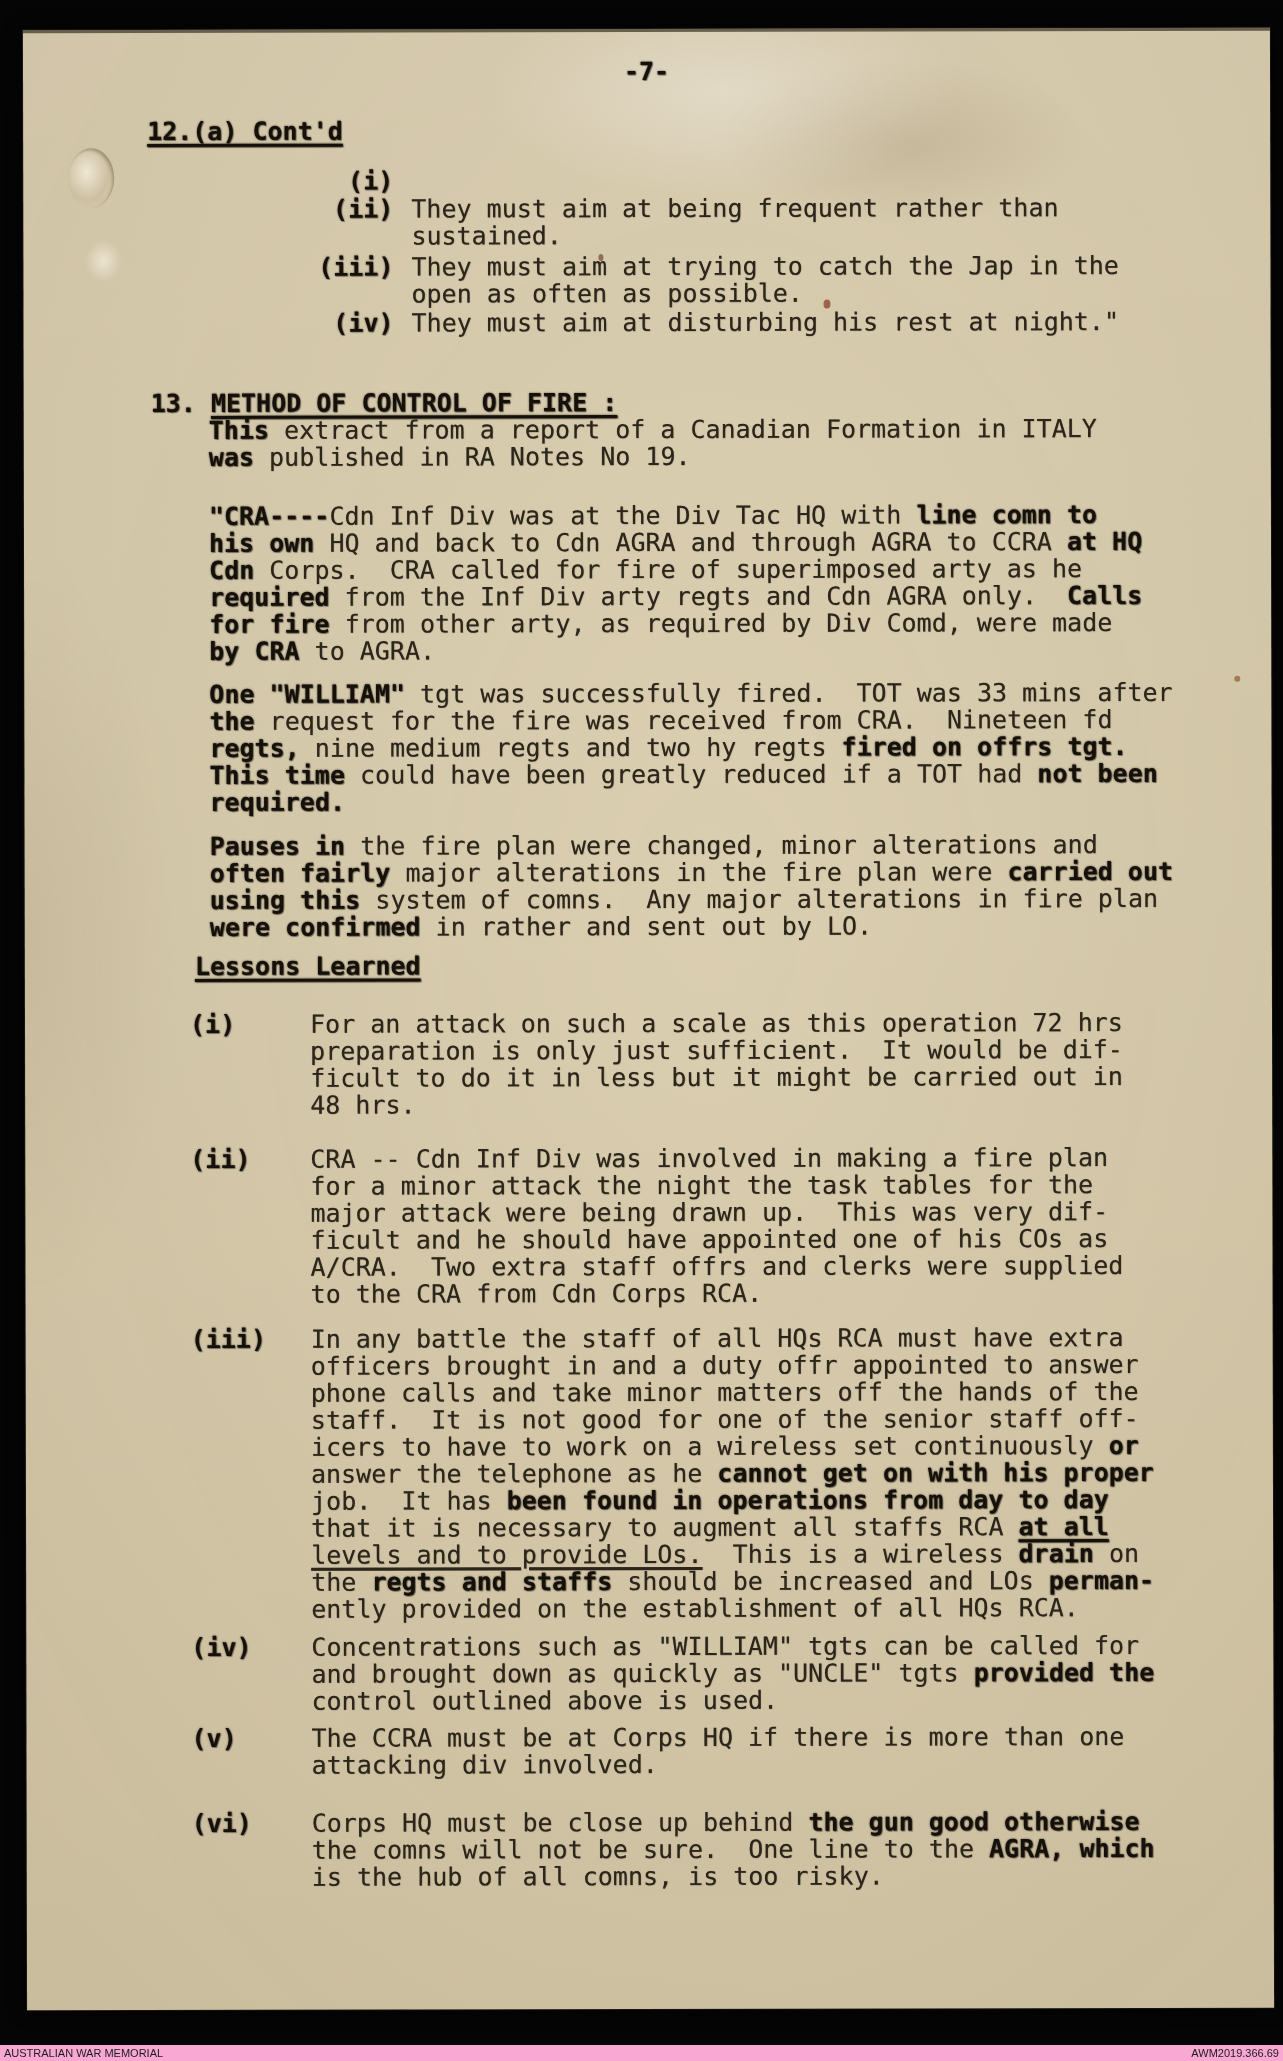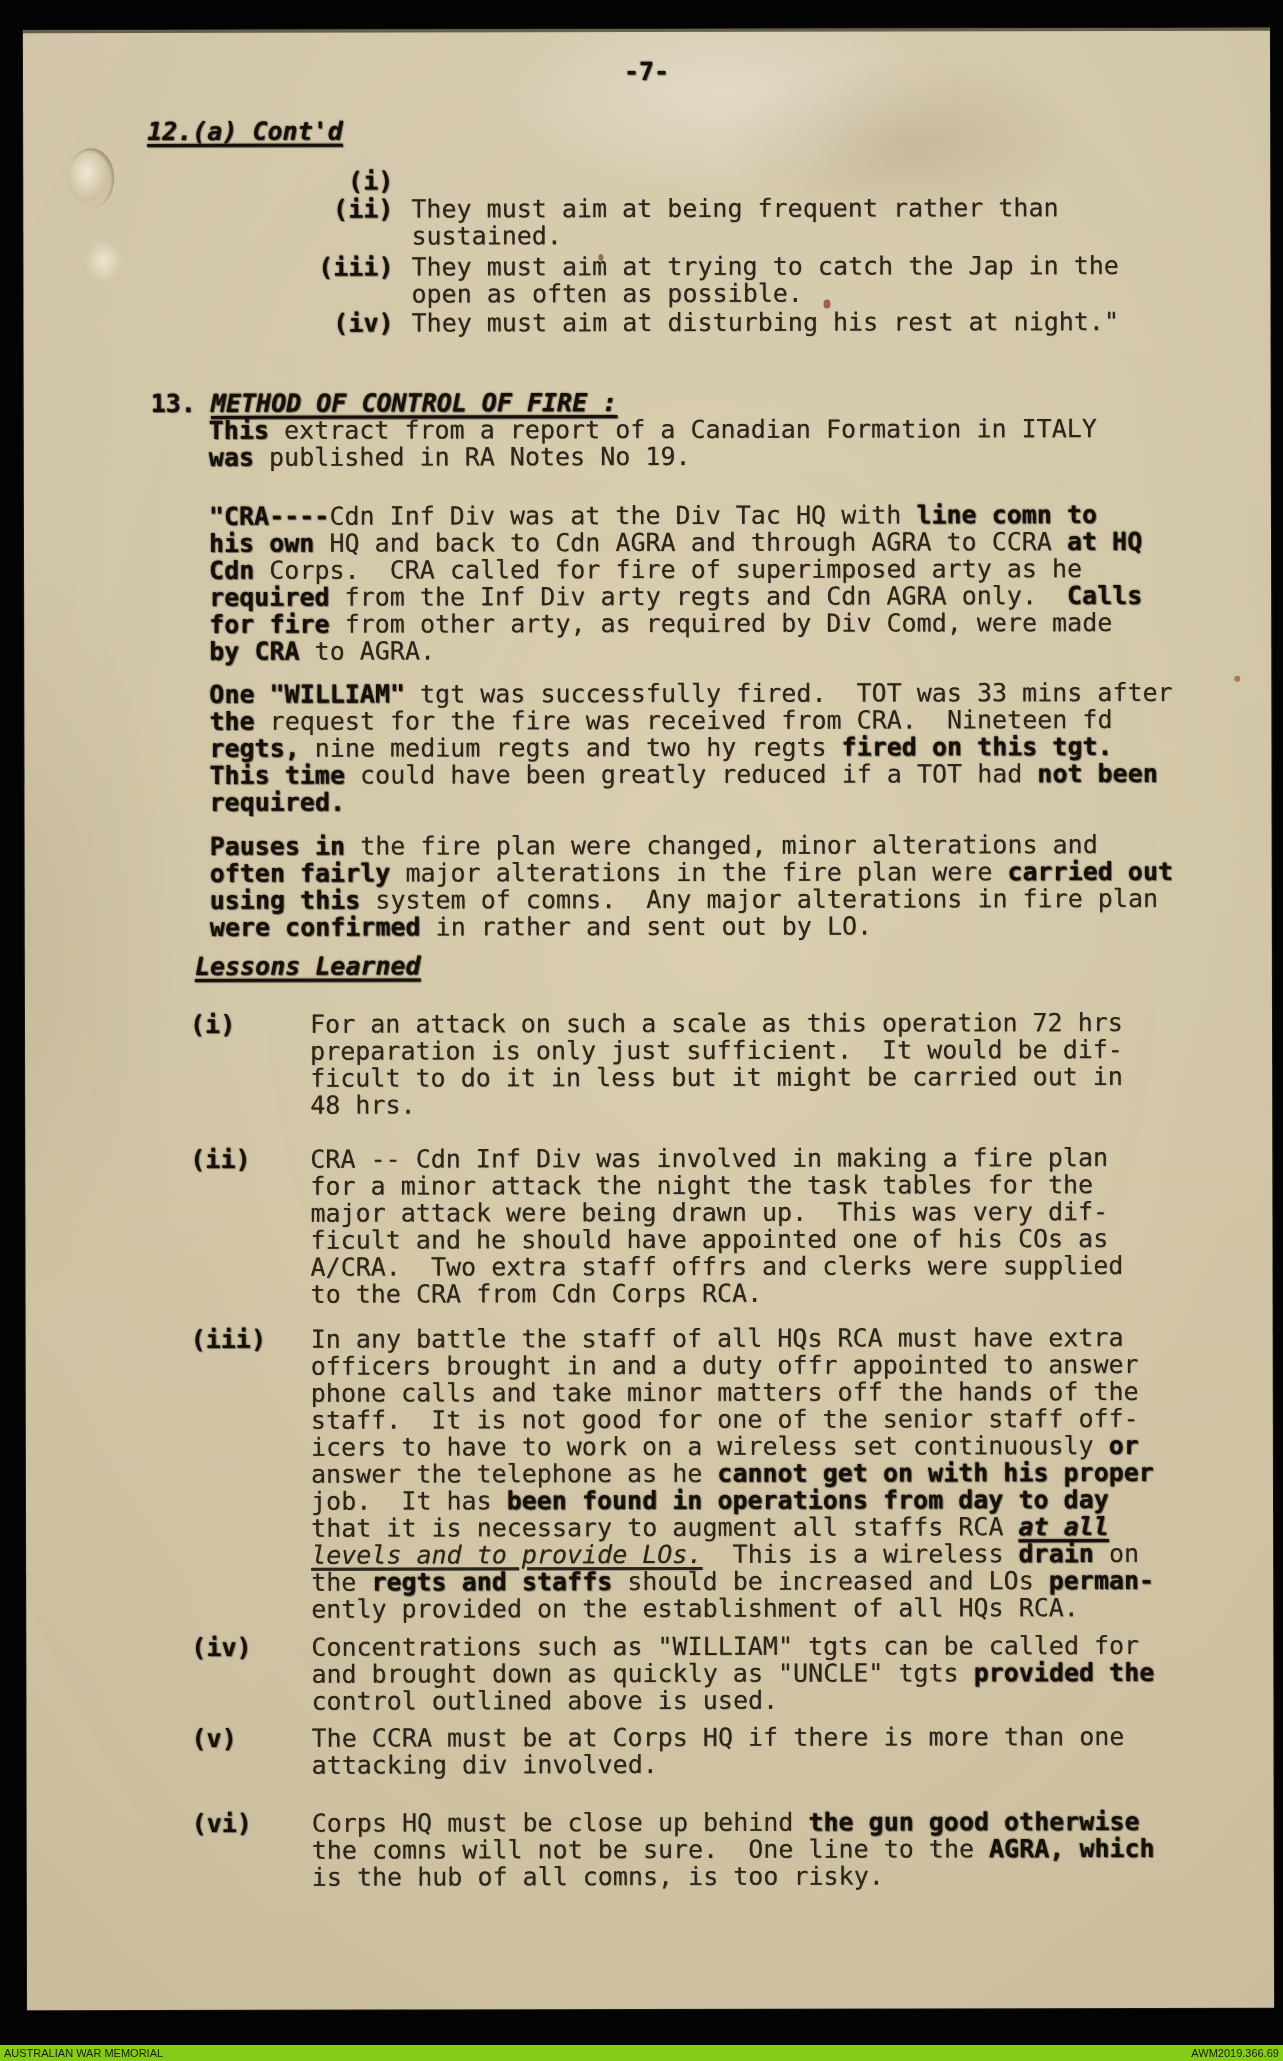--- a/index.html
+++ b/index.html
@@ -30,21 +30,21 @@
     font-size:25px;line-height:27px;
     color:#2b251a;
     white-space:pre-wrap;
     text-shadow:0.3px 0.3px 0.9px rgba(43,37,26,0.55);
   }
   .seg{white-space:pre-wrap;}
   .hv{
     font-weight:700;color:#15100a;
     text-shadow:0 0 2px rgba(21,16,10,0.75), 1px 1px 0 rgba(21,16,10,0.35);
   }
-  .ul{text-decoration:underline;text-decoration-thickness:2.5px;text-underline-offset:4px;font-style:italic;}
+  .ul{text-decoration:underline;text-decoration-thickness:2.5px;text-underline-offset:4px;}
   .heading .ul{text-decoration-thickness:3px;}
   .list-item{display:flex;align-items:flex-start;}
   .list-item .text{white-space:pre-wrap;}
   .marker{flex:none;font-weight:700;color:#15100a;
     text-shadow:0 0 2px rgba(21,16,10,0.7), 1px 1px 0 rgba(21,16,10,0.3);}
   .quote .marker{width:185px;text-align:right;margin-right:18px;}
   .lessons .marker{width:120px;text-align:left;}
   
   .b0{top:26px;left:0;width:100%;text-align:center;}
   .b1{top:85px;left:124px;}
@@ -70,21 +70,21 @@
     background:radial-gradient(ellipse at 40% 40%, rgba(244,238,220,0.85), rgba(190,175,140,0.25) 55%, rgba(0,0,0,0) 70%);
     box-shadow:inset -2px 2px 3px rgba(90,75,50,0.4);}
   .stain-tear2{left:60px;top:205px;width:40px;height:46px;
     background:radial-gradient(ellipse at 50% 50%, rgba(242,236,218,0.8), rgba(0,0,0,0) 65%);}
   .stain-speck1{left:800px;top:268px;width:7px;height:9px;background:#8c4a2e;opacity:.8;}
   .stain-speck2{left:1210px;top:645px;width:6px;height:6px;background:#95552f;opacity:.7;}
   .stain-speck3{left:575px;top:222px;width:5px;height:7px;background:#6e3b26;opacity:.65;}
   
   .footer-strip{
     position:absolute;left:0;bottom:0;width:1283px;height:16px;
-    background:#84cc16;
+    background:#f9a8d4;
     font-family:"Liberation Sans", sans-serif;
     font-size:11px;line-height:16px;color:#1c1c1c;
   }
   .footer-left{position:absolute;left:4px;top:0;}
   .footer-right{position:absolute;right:4px;top:0;}
 </style>
 </head>
 <body>
 
 <div class="scan">
@@ -102,21 +102,21 @@
         <div class="block b7 paragraph"><span class="seg hv">This</span><span class="seg"> extract from a report of a Canadian Formation in ITALY
 </span><span class="seg hv">was</span><span class="seg"> published in RA Notes No 19.</span></div>
         <div class="block b8 paragraph"><span class="seg hv">"CRA----</span><span class="seg">Cdn Inf Div was at the Div Tac HQ with </span><span class="seg hv">line comn to</span><span class="seg">
 </span><span class="seg hv">his own</span><span class="seg"> HQ and back to Cdn AGRA and through AGRA to CCRA </span><span class="seg hv">at HQ</span><span class="seg">
 </span><span class="seg hv">Cdn</span><span class="seg"> Corps.  CRA called for fire of superimposed arty as he
 </span><span class="seg hv">required</span><span class="seg"> from the Inf Div arty regts and Cdn AGRA only.  </span><span class="seg hv">Calls</span><span class="seg">
 </span><span class="seg hv">for fire</span><span class="seg"> from other arty, as required by Div Comd, were made
 </span><span class="seg hv">by CRA</span><span class="seg"> to AGRA.</span></div>
         <div class="block b9 paragraph"><span class="seg hv">One "WILLIAM"</span><span class="seg"> tgt was successfully fired.  TOT was 33 mins after
 </span><span class="seg hv">the</span><span class="seg"> request for the fire was received from CRA.  Nineteen fd
-</span><span class="seg hv">regts,</span><span class="seg"> nine medium regts and two hy regts </span><span class="seg hv">fired on this tgt.</span><span class="seg">
+</span><span class="seg hv">regts,</span><span class="seg"> nine medium regts and two hy regts </span><span class="seg hv">fired on offrs tgt.</span><span class="seg">
 </span><span class="seg hv">This time</span><span class="seg"> could have been greatly reduced if a TOT had </span><span class="seg hv">not been</span><span class="seg">
 </span><span class="seg hv">required.</span></div>
         <div class="block b10 paragraph"><span class="seg hv">Pauses in</span><span class="seg"> the fire plan were changed, minor alterations and
 </span><span class="seg hv">often fairly</span><span class="seg"> major alterations in the fire plan were </span><span class="seg hv">carried out</span><span class="seg">
 </span><span class="seg hv">using this</span><span class="seg"> system of comns.  Any major alterations in fire plan
 </span><span class="seg hv">were confirmed</span><span class="seg"> in rather and sent out by LO.</span></div>
         <div class="block b11 heading"><span class="seg hv ul">Lessons Learned</span></div>
         <div class="block b12 list-item lessons"><span class="marker">(i)</span><div class="text"><span class="seg">For an attack on such a scale as this operation 72 hrs
 preparation is only just sufficient.  It would be dif-
 ficult to do it in less but it might be carried out in

